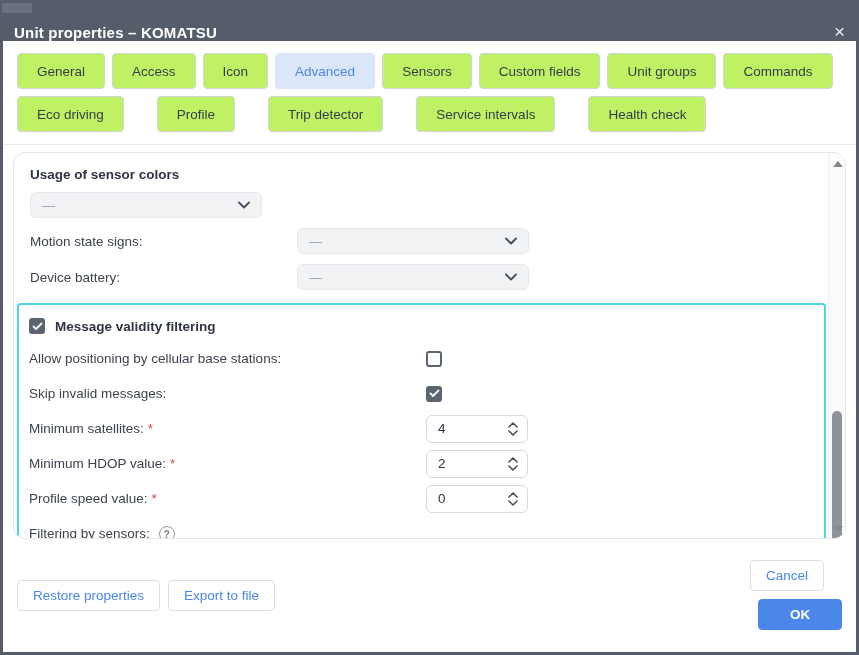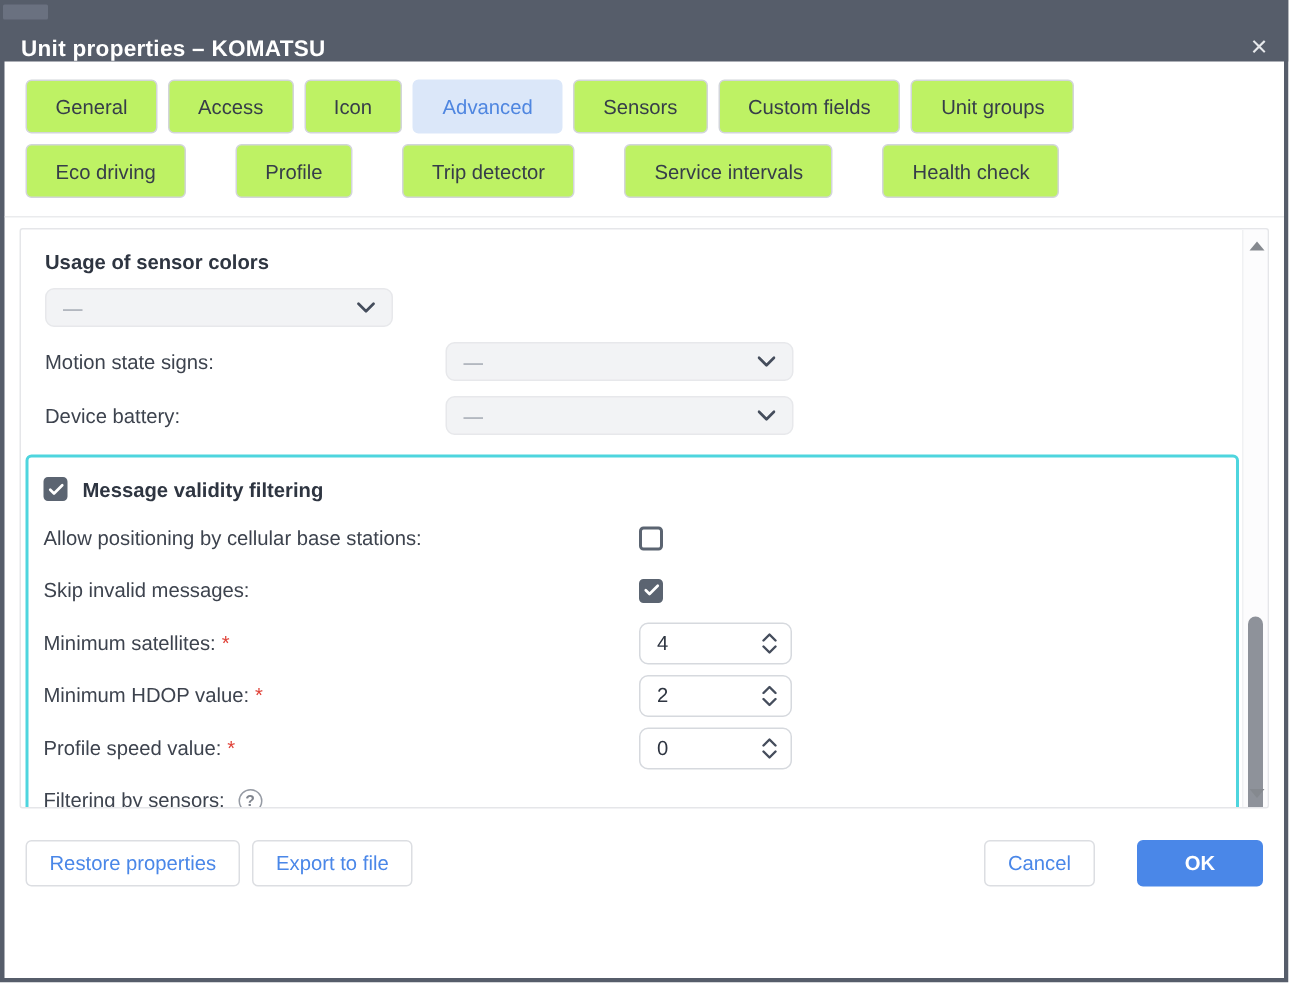--- a/index.html
+++ b/index.html
@@ -59,21 +59,21 @@
     border-color: #dbe7f9;
     color: #4f86e0;
   }
   .divider { border-top: 1px solid #eaebed; }
   
   .panel {
     position: relative;
     margin: 7px 10px 0;
     height: 387px;
     border: 1px solid #e5e6e9;
-    border-radius: 2px;
+    border-radius: 12px;
     background: #ffffff;
     overflow: hidden;
   }
   .panel-content {
     position: absolute; top: 0; left: 0; bottom: 0; right: 17px;
     padding: 10px 0 0 0;
     overflow: hidden;
   }
   .section-heading {
     font-size: 13.5px; font-weight: bold; color: #2e3541;
@@ -168,21 +168,21 @@
   .btn {
     height: 31px; border-radius: 4px; cursor: pointer;
     font-family: "Liberation Sans", sans-serif;
     font-size: 13.5px; font-weight: 500;
     display: flex; align-items: center; justify-content: center;
     background: #ffffff; color: #4a87e8;
     border: 1px solid #dcdee2;
     padding: 0 15px;
   }
   .btn + .btn { margin-left: 8px; }
-  .footer-right { margin-left: auto; display: flex; gap: 20px; }
+  .footer-right { margin-left: auto; display: flex; gap: 8px; flex-direction: column; }
   .btn.primary {
     background: #4a87e8; border-color: #4a87e8; color: #ffffff;
     width: 84px; font-weight: bold;
   }
   .btn.cancel { width: 74px; }
   svg { display: block; }
 </style>
 </head>
 <body>
 
@@ -197,20 +197,21 @@
   <div class="dlg-body">
 
     <div class="tabs">
       <div class="tab">General</div>
       <div class="tab">Access</div>
       <div class="tab">Icon</div>
       <div class="tab active">Advanced</div>
       <div class="tab">Sensors</div>
       <div class="tab">Custom fields</div>
       <div class="tab">Unit groups</div>
+      <div class="tab">Commands</div>
     </div>
 
     <div class="tabs row2">
       <div class="tab">Eco driving</div>
       <div class="tab">Profile</div>
       <div class="tab">Trip detector</div>
       <div class="tab">Service intervals</div>
       <div class="tab">Health check</div>
     </div>
 

